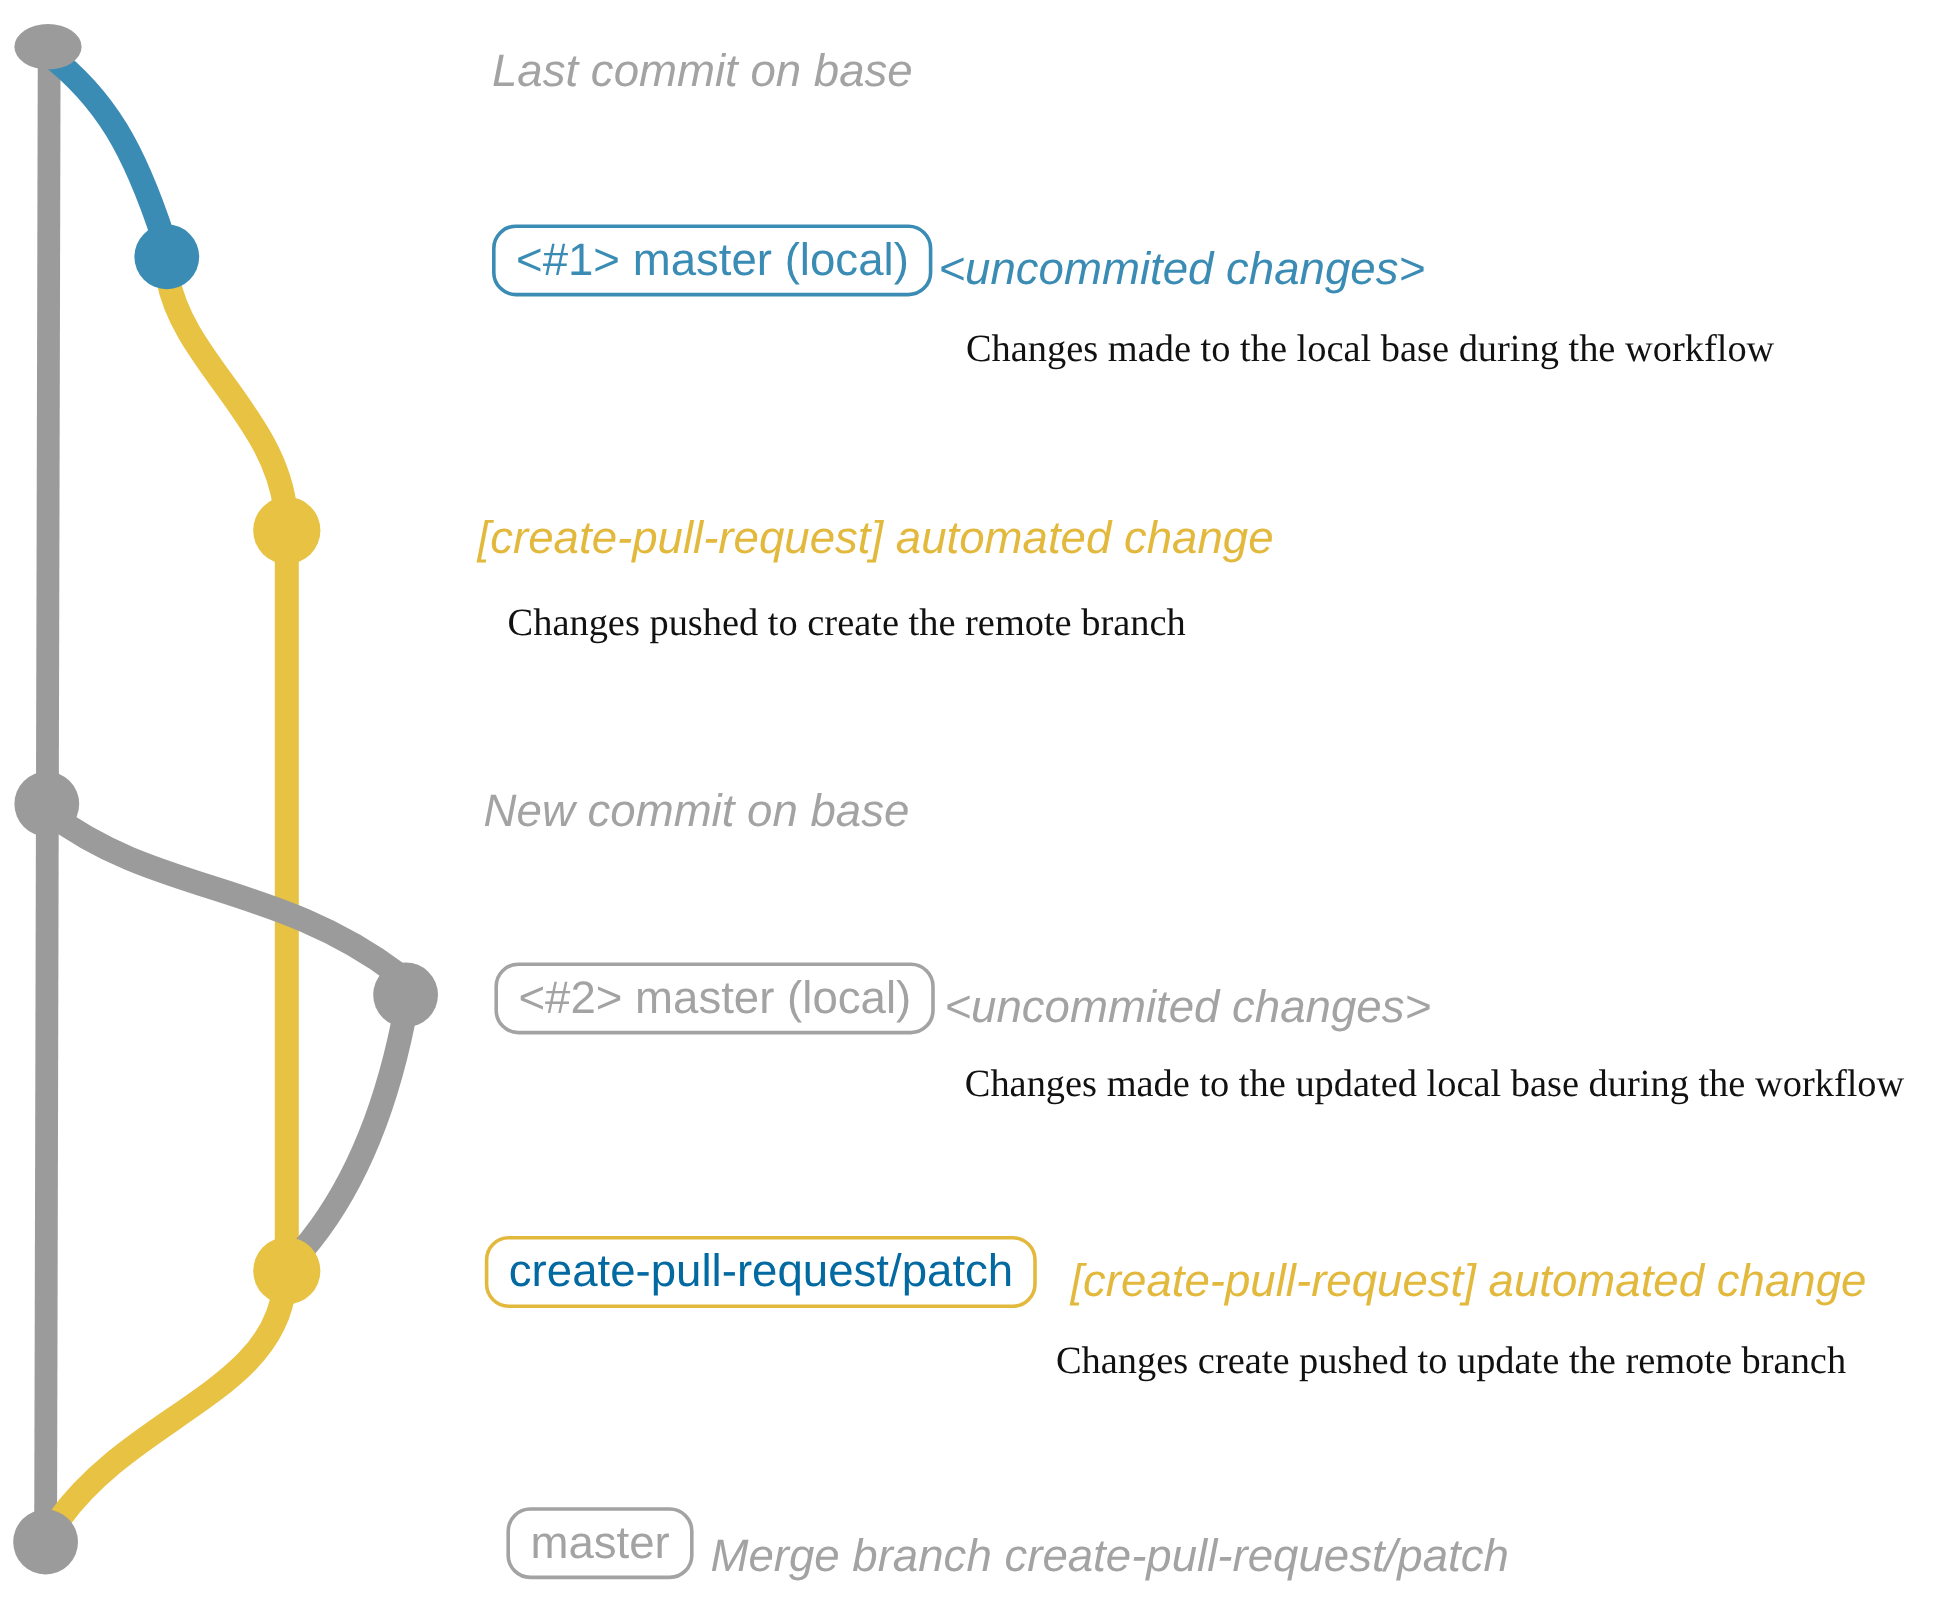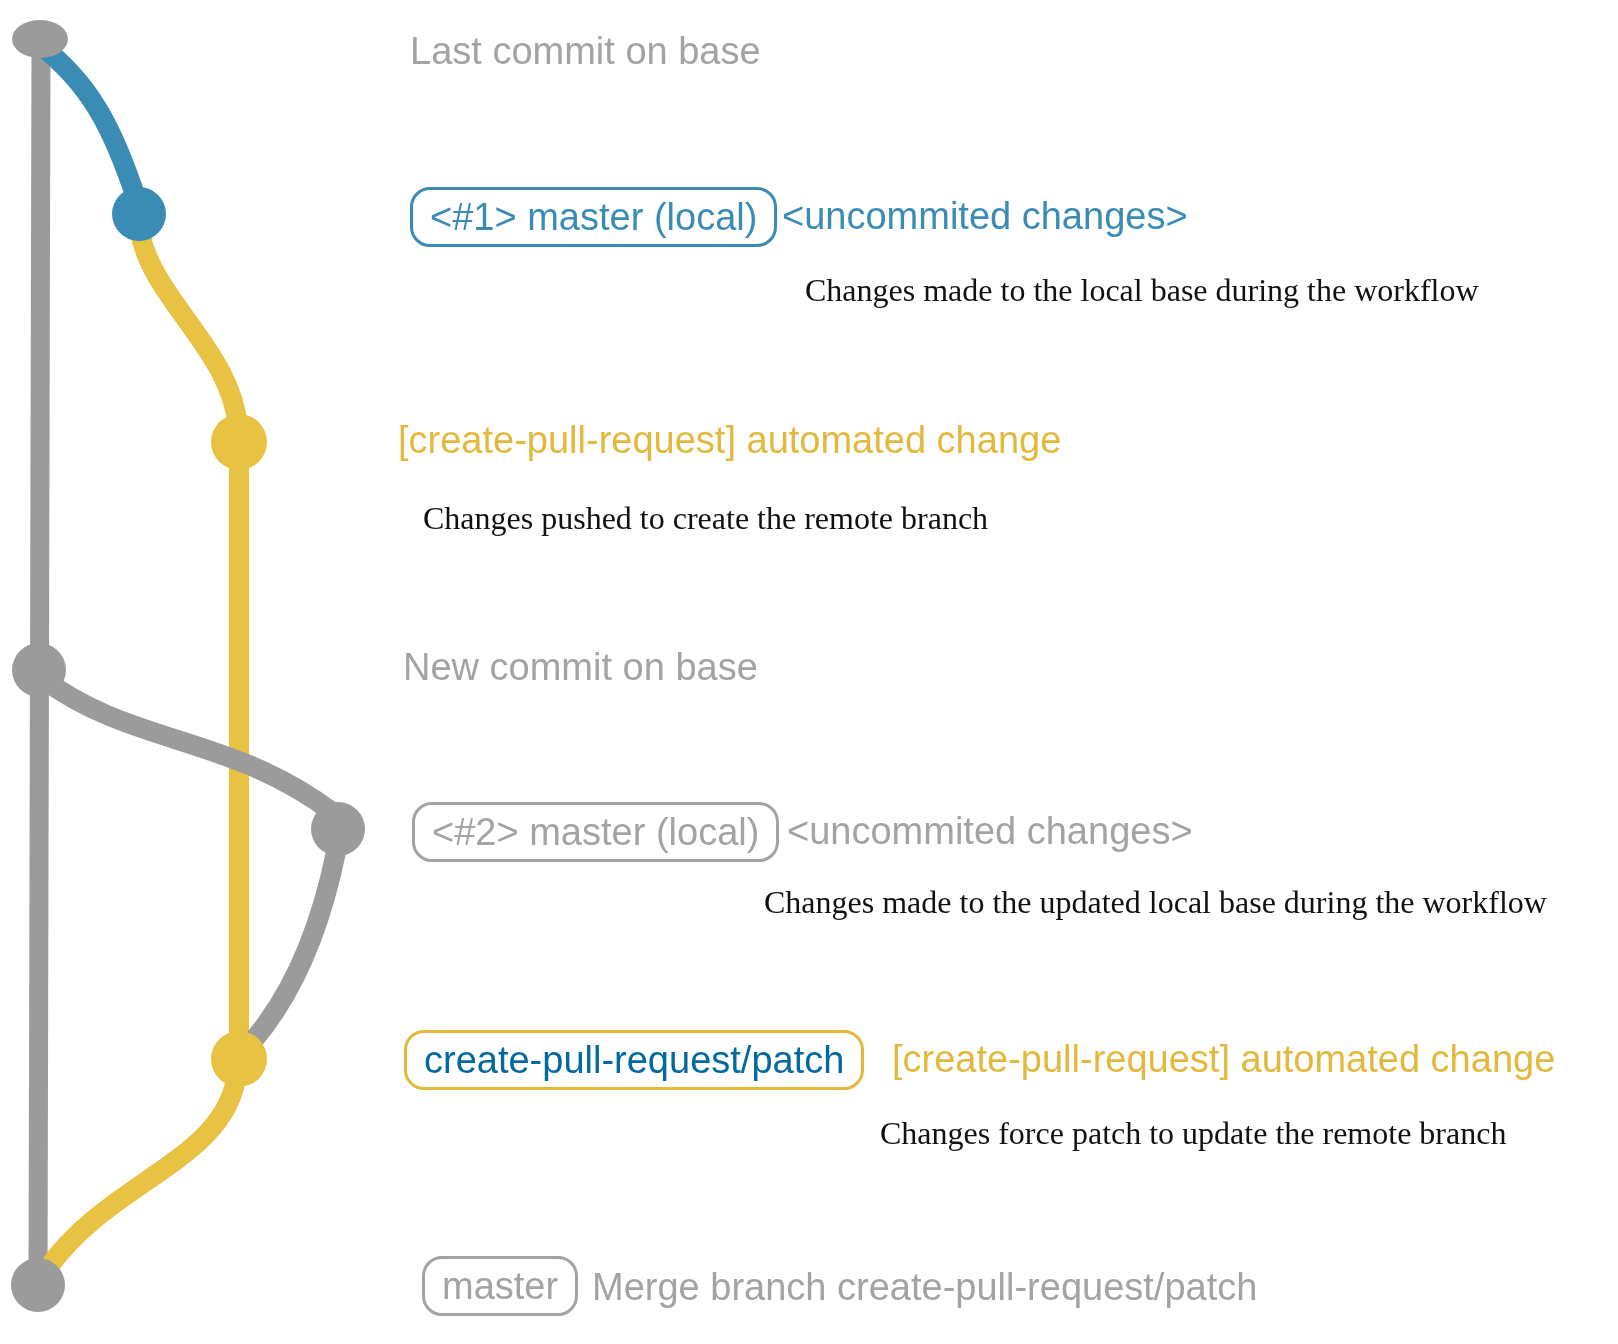--- a/index.html
+++ b/index.html
@@ -5,21 +5,21 @@
   html,body{margin:0;padding:0;background:#ffffff;}
   .canvas{
     position:relative;
     width:1618px;height:1344px;
     background:#ffffff;
     font-family:"Liberation Sans", sans-serif;
     overflow:hidden;
   }
   .graph-svg{position:absolute;left:0;top:0;width:1618px;height:1344px;}
   .abs{position:absolute;}
-  .vcenter{display:flex;align-items:center;height:60px;}
+  .vcenter{display:flex;align-items:flex-end;height:60px;font-style:italic;}
   .sans{font-size:38px;line-height:1.1;white-space:nowrap;}
   .gray-text{color:#a3a3a3;}
   .blue-text{color:#3a8cb4;}
   .yellow-text{color:#e3b93d;}
   .badge{
     display:inline-flex;align-items:center;justify-content:center;
     height:60px;box-sizing:border-box;
     border:3px solid;border-radius:20px;
     padding:4px 17px;
     font-size:38px;white-space:nowrap;
@@ -77,29 +77,29 @@
   <div class="abs vcenter" style="left:403px;top:638px;">
     <span class="sans gray-text">New commit on base</span>
   </div>
 
   <div class="abs" style="left:412px;top:802px;border-radius:13px;">
     <span class="badge gray">&lt;#2&gt; master (local)</span>
   </div>
   <div class="abs vcenter" style="left:787px;top:802px;">
     <span class="sans gray-text">&lt;uncommited changes&gt;</span>
   </div>
-  <div class="abs serif" style="left:764px;top:854px;">Changes made to the updated local base during the workflow</div>
+  <div class="abs serif" style="left:804px;top:854px;">Changes made to the updated local base during the workflow</div>
 
   <div class="abs" style="left:404px;top:1030px;">
     <span class="badge yellow">create-pull-request/patch</span>
   </div>
   <div class="abs vcenter" style="left:892px;top:1030px;">
     <span class="sans yellow-text">[create-pull-request] automated change</span>
   </div>
-  <div class="abs serif" style="left:880px;top:1085px;">Changes force patch to update the remote branch</div>
+  <div class="abs serif" style="left:880px;top:1085px;">Changes create pushed to update the remote branch</div>
 
   <div class="abs" style="left:422px;top:1256px;">
     <span class="badge gray" style="height:60px;">master</span>
   </div>
   <div class="abs vcenter" style="left:592px;top:1257px;height:62px;">
     <span class="sans gray-text">Merge branch create-pull-request/patch</span>
   </div>
 
 </div>
 

